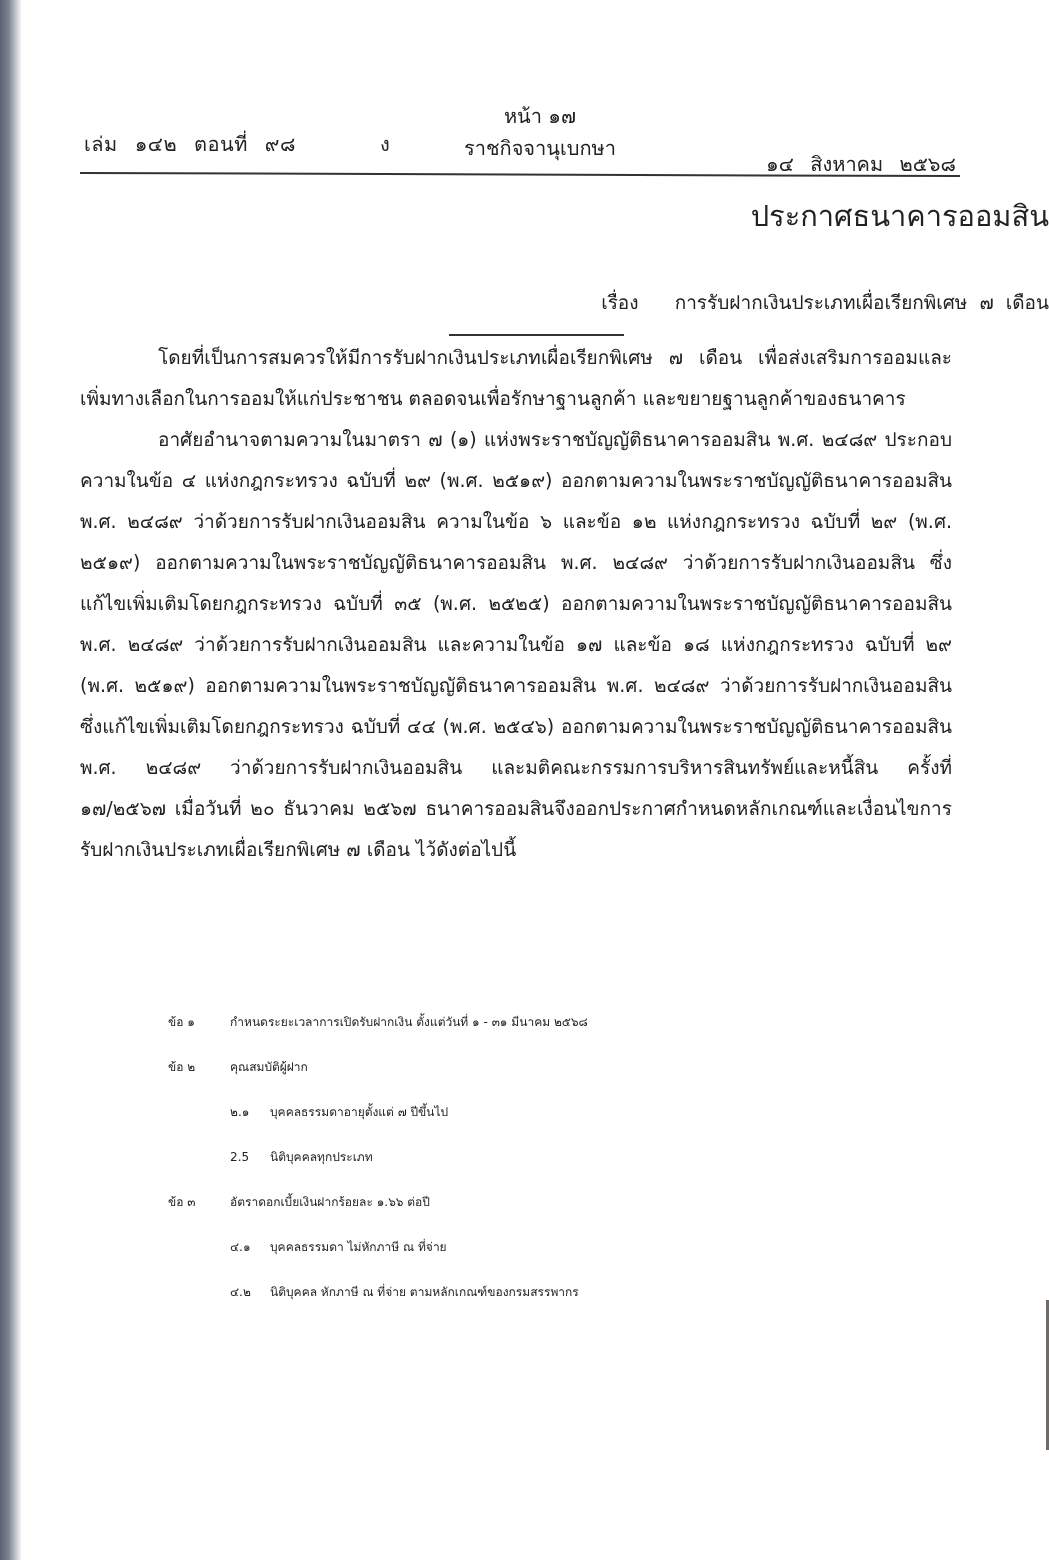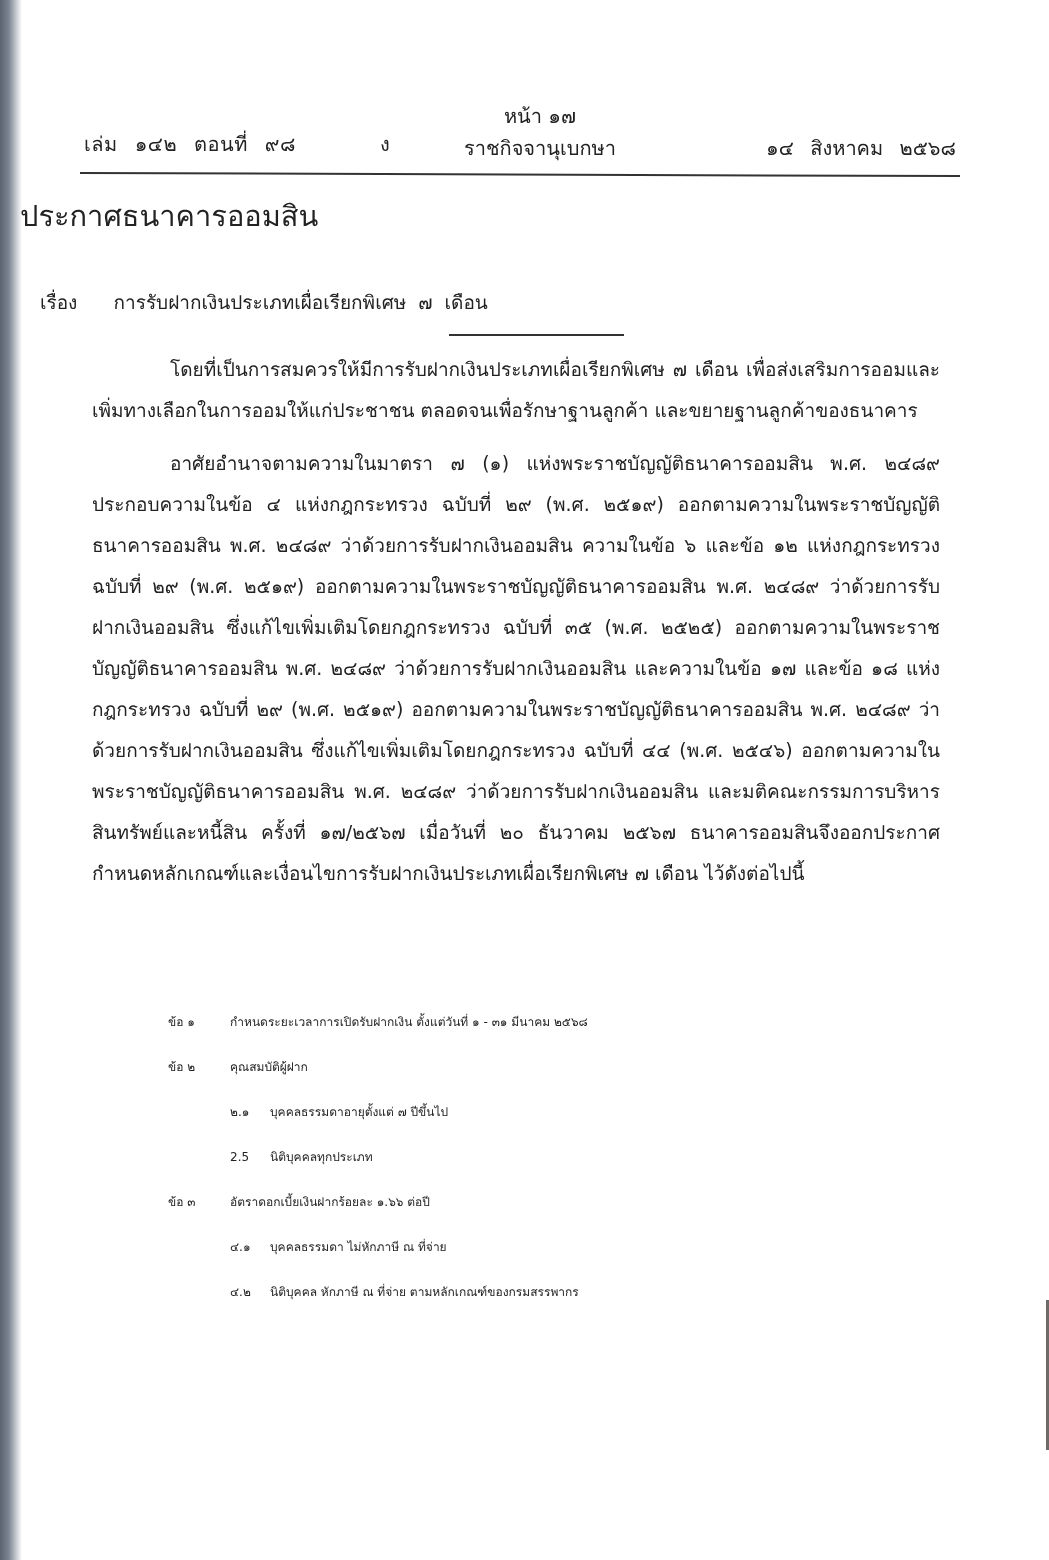--- a/index.html
+++ b/index.html
@@ -42,37 +42,37 @@
     .hdr-center {
       position: absolute;
       left: 370px; top: 0;
       width: 180px;
       text-align: center;
       font-size: 20px;
       line-height: 32px;
     }
     .hdr-right {
       position: absolute;
-      right: 4px; top: 32px;
+      right: 4px; top: 48px;
       font-size: 20px;
       word-spacing: 10px;
     }
     .hdr-rule {
       position: absolute;
       left: 0; top: 72px;
       width: 880px; height: 0;
       border-top: 2px solid #333;
       transform: rotate(0.2deg);
       transform-origin: left;
     }
     .title-block {
       position: absolute;
       left: 0; top: 196px;
       width: 1049px;
-      text-align: left;
+      text-align: right;
     }
     .title {
       font-size: 29px;
       margin-left: 20px;
       line-height: 40px;
     }
     .subject {
       font-size: 19px;
       line-height: 36px;
       margin-left: 40px;
@@ -89,21 +89,21 @@
     }
     .body-text {
       position: absolute;
       left: 80px; top: 337px;
       width: 872px;
       font-size: 19px;
       line-height: 41px;
       text-align: justify;
     }
     .para {
-      margin: 12px;
+      margin: 0;
       text-indent: 78px;
     }
     .clauses {
       position: absolute;
       left: 168px; top: 1000px;
       width: 740px;
       font-size: 12px;
       line-height: 45px;
     }
     .clause {

